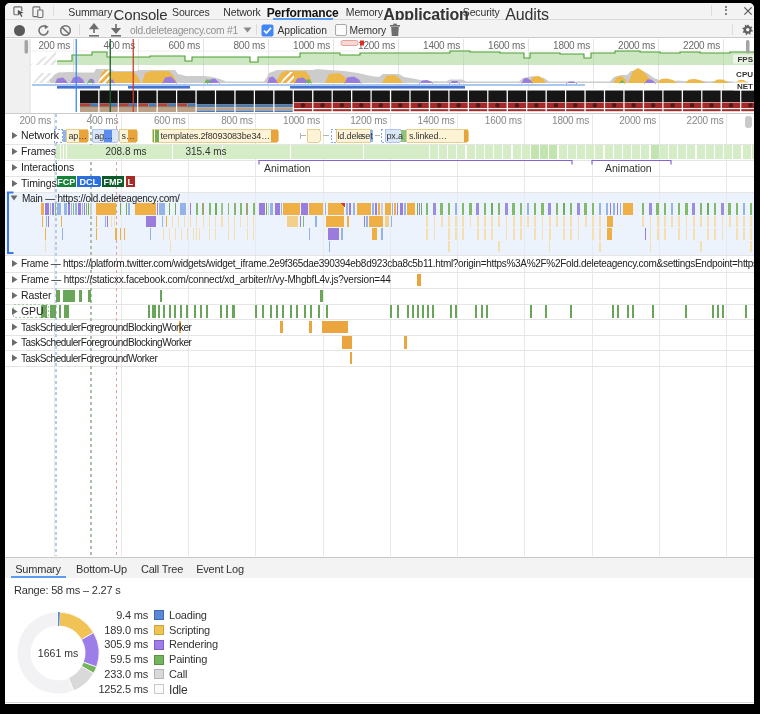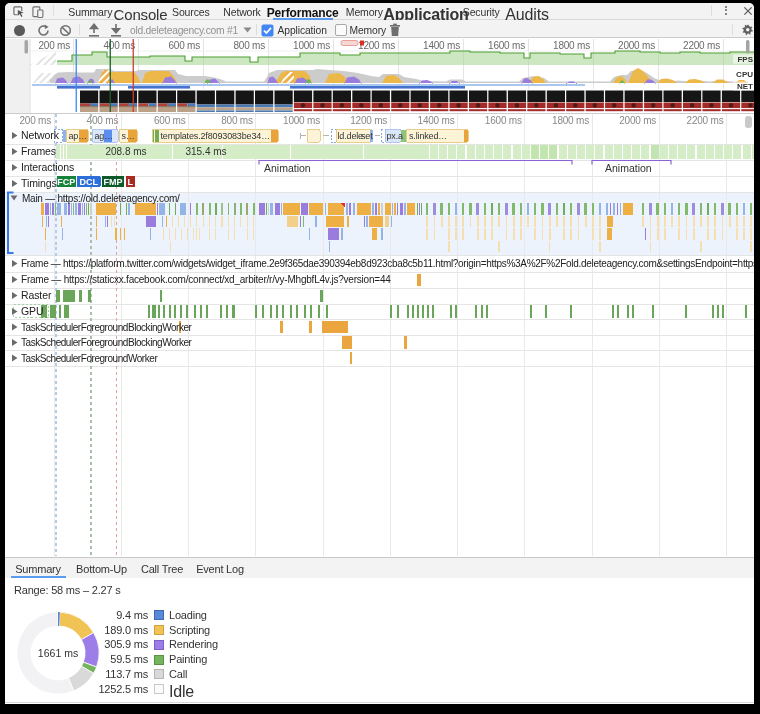--- a/index.html
+++ b/index.html
@@ -854,18 +854,18 @@
 <div class="t" style="left:169px;top:608.7px;font-size:11px;letter-spacing:-0.2px;color:#333">Loading</div>
 <div class="t" style="left:148px;top:623.5px;transform:translateX(-100%);font-size:11px;letter-spacing:-0.2px;color:#333">189.0 ms</div>
 <div class="a" style="left:154px;top:625.0px;width:10px;height:10px;background:#f1c254;border:1px solid #cfa23a"></div>
 <div class="t" style="left:169px;top:623.5px;font-size:11px;letter-spacing:-0.2px;color:#333">Scripting</div>
 <div class="t" style="left:148px;top:638.2px;transform:translateX(-100%);font-size:11px;letter-spacing:-0.2px;color:#333">305.9 ms</div>
 <div class="a" style="left:154px;top:639.7px;width:10px;height:10px;background:#9d7de8;border:1px solid #7e5fc9"></div>
 <div class="t" style="left:169px;top:638.2px;font-size:11px;letter-spacing:-0.2px;color:#333">Rendering</div>
 <div class="t" style="left:148px;top:653.0px;transform:translateX(-100%);font-size:11px;letter-spacing:-0.2px;color:#333">59.5 ms</div>
 <div class="a" style="left:154px;top:654.5px;width:10px;height:10px;background:#74b45c;border:1px solid #579343"></div>
 <div class="t" style="left:169px;top:653.0px;font-size:11px;letter-spacing:-0.2px;color:#333">Painting</div>
-<div class="t" style="left:148px;top:667.8px;transform:translateX(-100%);font-size:11px;letter-spacing:-0.2px;color:#333">113.7 ms</div>
+<div class="t" style="left:148px;top:667.8px;transform:translateX(-100%);font-size:11px;letter-spacing:-0.2px;color:#333">233.0 ms</div>
 <div class="a" style="left:154px;top:669.3px;width:10px;height:10px;background:#d9d9d9;border:1px solid #b5b5b5"></div>
 <div class="t" style="left:169px;top:667.8px;font-size:11px;letter-spacing:-0.2px;color:#333">Call</div>
 <div class="t" style="left:148px;top:682.5px;transform:translateX(-100%);font-size:11px;letter-spacing:-0.2px;color:#333">1252.5 ms</div>
 <div class="a" style="left:154px;top:684.0px;width:10px;height:10px;background:#fbfbfb;border:1px solid #c9c9c9"></div>
-<div class="t" style="left:169px;top:682.5px;font-size:16px;letter-spacing:-0.2px;color:#333">Idle</div>
+<div class="t" style="left:169px;top:682.5px;font-size:12px;letter-spacing:-0.2px;color:#333">Idle</div>
 <div class="a" style="left:5px;top:701.5px;width:749px;height:1.5px;background:#d8d8d8"></div>
 </body></html>

